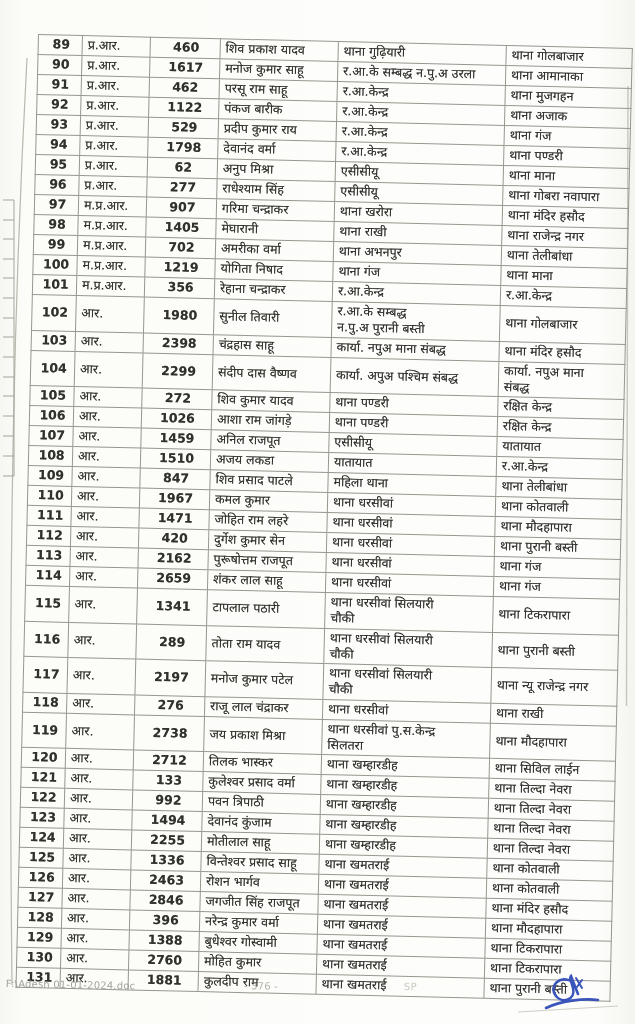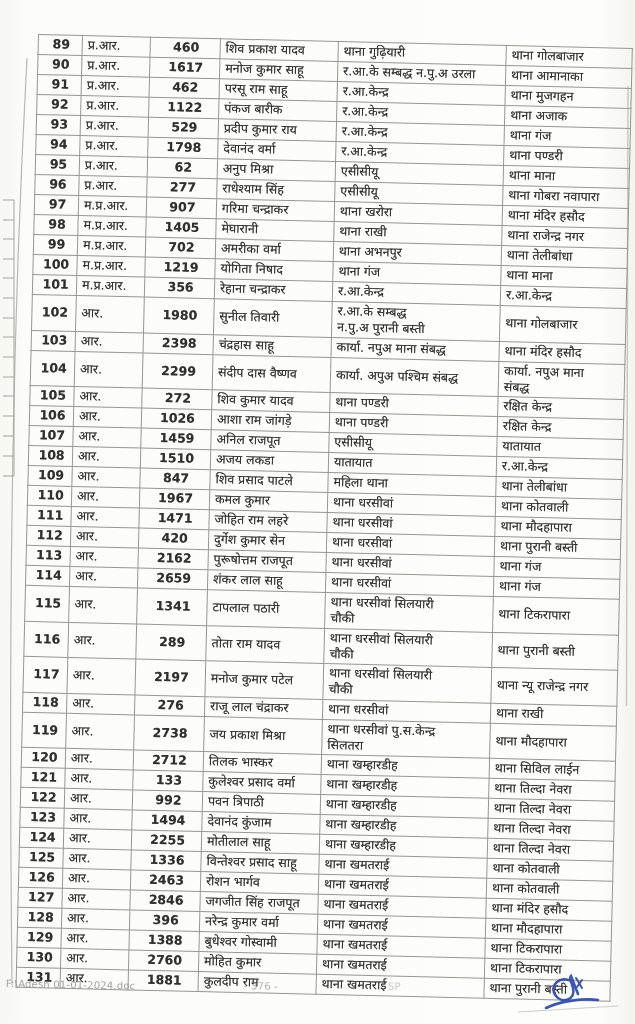--- a/index.html
+++ b/index.html
@@ -35,21 +35,21 @@
   td.c-no   { text-align:center; font-weight:bold; font-size:12.5px; color:#262624; }
   td.c-name { padding-left:6px; }
   td.c-from, td.c-to { white-space:pre-line; padding-left:8px; }
   .footer {
     position:absolute; left:4px; top:978px; width:620px; height:20px;
     transform:rotate(1deg); transform-origin:0 0;
     font-size:10px; color:#93938a; letter-spacing:.2px;
   }
   .footer .f-left   { position:absolute; left:2px;  top:0; opacity:.85; }
   .footer .f-center { position:absolute; left:240px; top:-2px; opacity:.7; }
-  .footer .f-right  { position:absolute; left:384px; top:-4px; opacity:.5;text-align:right; }
+  .footer .f-right  { position:absolute; left:400px; top:-4px; opacity:.5;text-align:right; }
   .sig { position:absolute; left:540px; top:972px; pointer-events:none; }
 </style>
 </head>
 <body>
 
 <div class="page">
 
   <svg class="edges" width="635" height="1024" viewBox="0 0 635 1024">
     <path d="M27,58 C 16,260 7,520 12,985" fill="none" stroke="#b8b8ae" stroke-width="1.2"></path>
     <path d="M628,86 L626.5,706" fill="none" stroke="#c6c6bd" stroke-width="1.4"></path>

